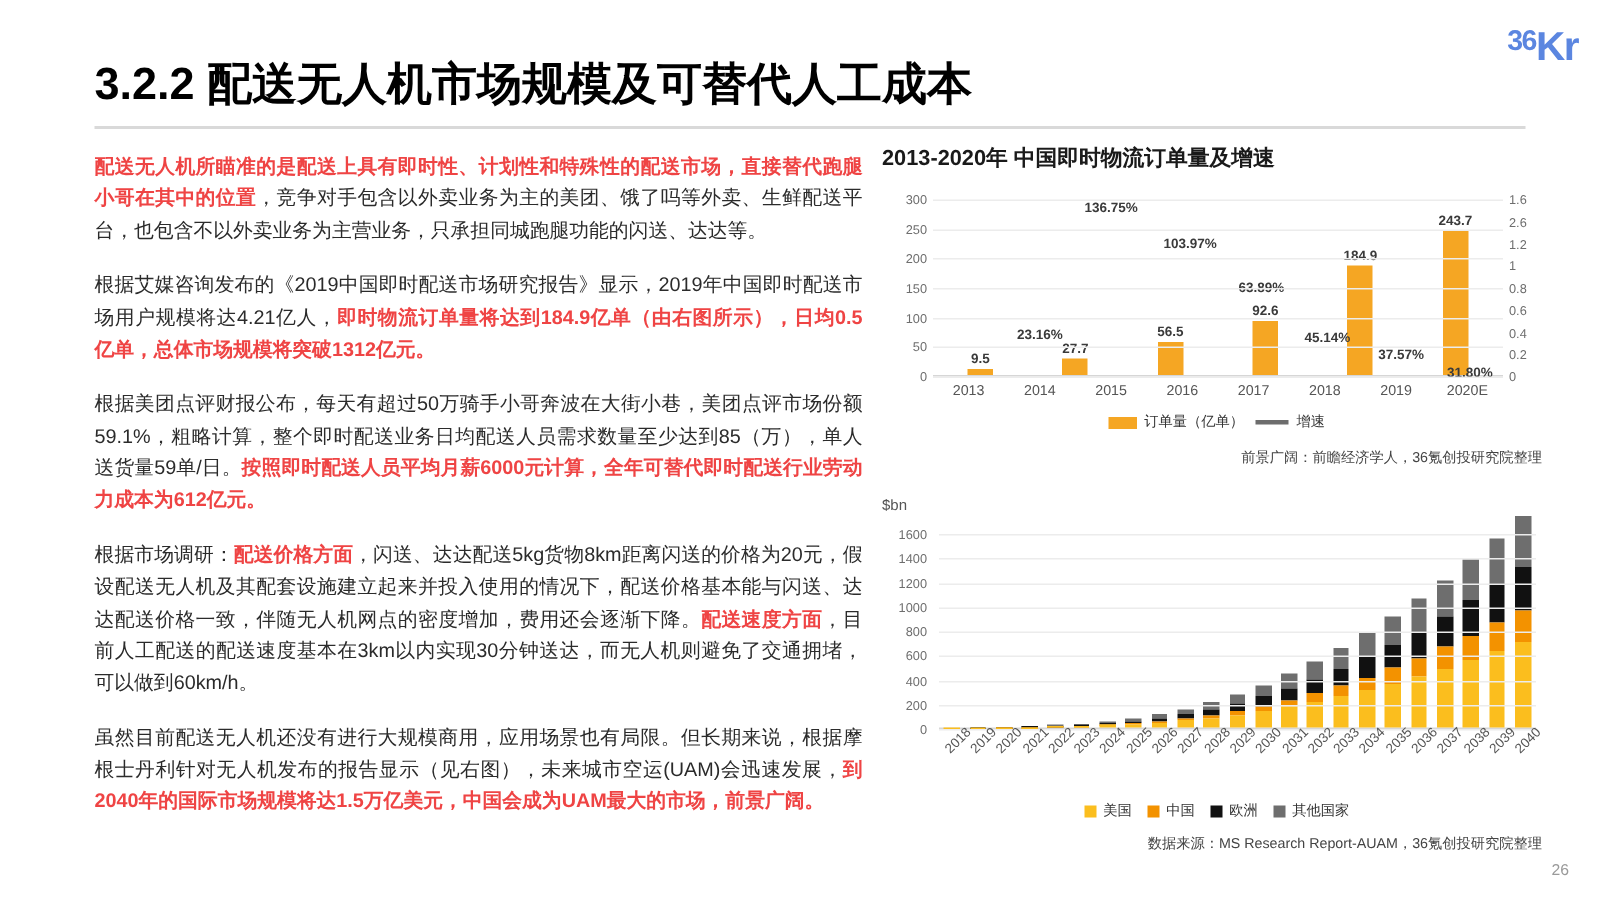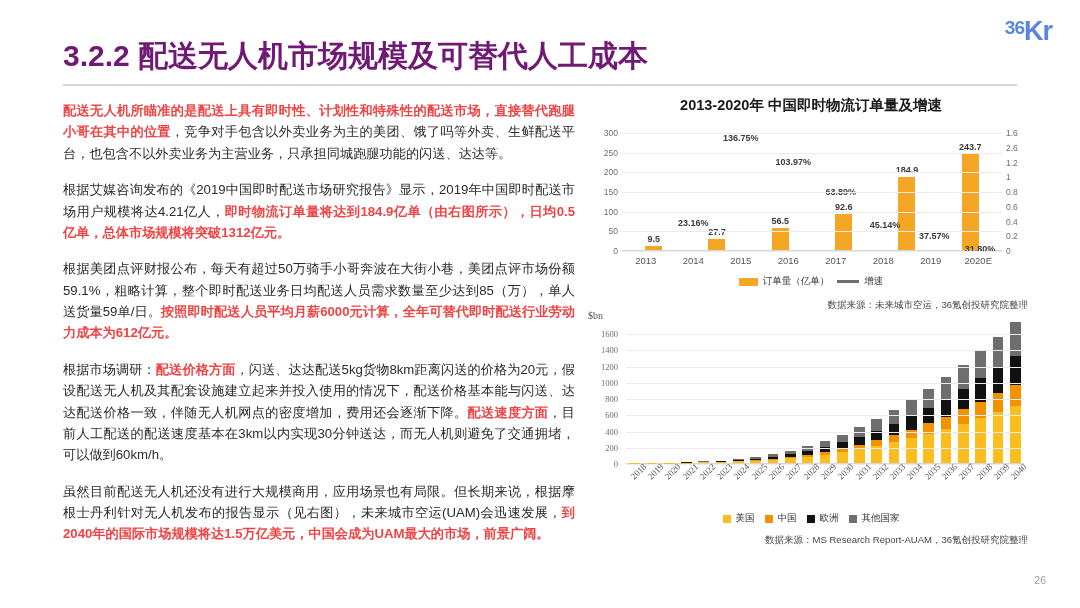--- a/index.html
+++ b/index.html
@@ -17,41 +17,41 @@
   .logo{
     position:absolute;top:18px;right:28px;
     font-size:27px;font-weight:bold;color:#5b86e0;
     letter-spacing:-1px;line-height:1;
   }
   .logo .sm{font-size:19px;vertical-align:top;}
 
   
   .title{
     position:absolute;left:63px;top:36px;
-    font-size:30px;font-weight:bold;color:#701a75;
+    font-size:30px;font-weight:bold;color:#000000;
     letter-spacing:0px;white-space:nowrap;
   }
   .title-rule{
     position:absolute;left:63px;top:84px;width:954px;height:2px;background:#d9d9d9;
   }
 
   
   .textcol{
     position:absolute;left:63px;top:100px;width:512px;
     font-size:13.2px;line-height:1.62;color:#2b2b2b;text-align:justify;
   }
   .para{margin-bottom:15px;}
   .para:last-child{margin-bottom:0;}
   .b{font-weight:bold;color:#ef4444;}
 
   
   .chart-col{position:absolute;left:588px;top:96px;width:446px;}
 
   .chart-title{
-    text-align:center;font-size:14.5px;font-weight:bold;color:#1a1a1a;
+    text-align:left;font-size:14.5px;font-weight:bold;color:#1a1a1a;
   }
   .chart-src{
     font-size:9.5px;color:#444;text-align:right;margin-top:4px;padding-right:6px;
   }
 
   
   .c1{position:relative;margin-top:10px;height:170px;}
   .c1-plot{
     position:absolute;left:34px;right:32px;top:8px;height:118px;
   }
@@ -77,21 +77,21 @@
   .c1-legend{
     position:absolute;left:0;right:0;top:150px;
     display:flex;justify-content:center;align-items:center;gap:8px;
     font-size:9.5px;color:#333;
   }
   .lg-swatch{width:19px;height:8px;background:#f5a623;display:inline-block;}
   .lg-line{width:22px;height:3px;background:#6d6d6d;display:inline-block;}
   .lgitem{display:flex;align-items:center;gap:5px;}
 
   
-  .c2{position:relative;height:230px;font-family:Liberation Serif, serif;}
+  .c2{position:relative;margin-top:22px;height:230px;}
   .c2-unit{position:absolute;left:0px;top:-2px;font-size:10px;color:#555;}
   .c2-plot{position:absolute;left:38px;right:10px;top:22px;height:130px;}
   .c2-bars{position:absolute;left:0;right:0;bottom:1px;top:0;display:flex;align-items:flex-end;}
   .c2cell{flex:1;display:flex;justify-content:center;align-items:flex-end;height:100%;}
   .c2stack{width:62%;max-width:13px;display:flex;flex-direction:column-reverse;}
   .sg-us{background:#fbbe1e;}
   .sg-cn{background:#f39200;}
   .sg-eu{background:#111111;}
   .sg-ot{background:#6e6e6e;}
   .c2-xlabels{position:absolute;left:38px;right:10px;top:156px;display:flex;height:40px;}
@@ -219,21 +219,21 @@
           <span class="lgitem">
             <i class="lg-swatch"></i>
             <span id="c1lg0">订单量（亿单）</span>
           </span>
           <span class="lgitem">
             <i class="lg-line"></i>
             <span id="c1lg1">增速</span>
           </span>
         </div>
       </div>
-      <div class="chart-src">数据来源：未来城市空运，36氪创投研究院整理</div>
+      <div class="chart-src">前景广阔：前瞻经济学人，36氪创投研究院整理</div>
     </div>
 
     <div>
       <div class="c2">
         <div class="c2-unit">$bn</div>
         <div class="c2-plot" id="c2plot">
           <div class="axisline"></div>
           <div class="c2-bars" id="c2bars">
               <div class="c2cell">
                 <div class="c2stack">

